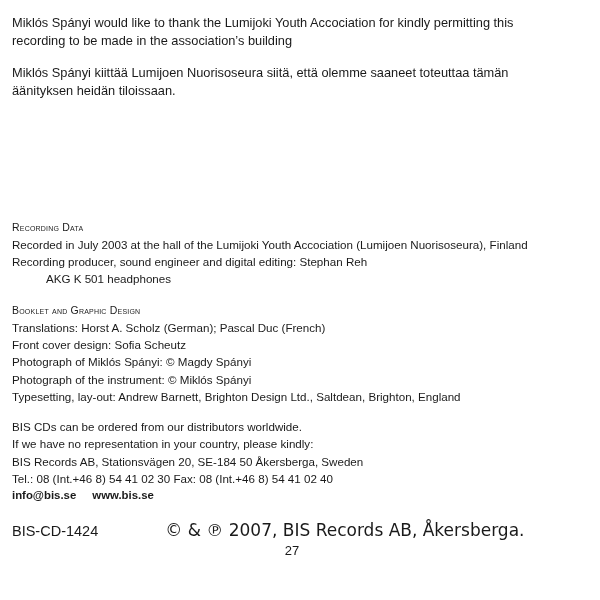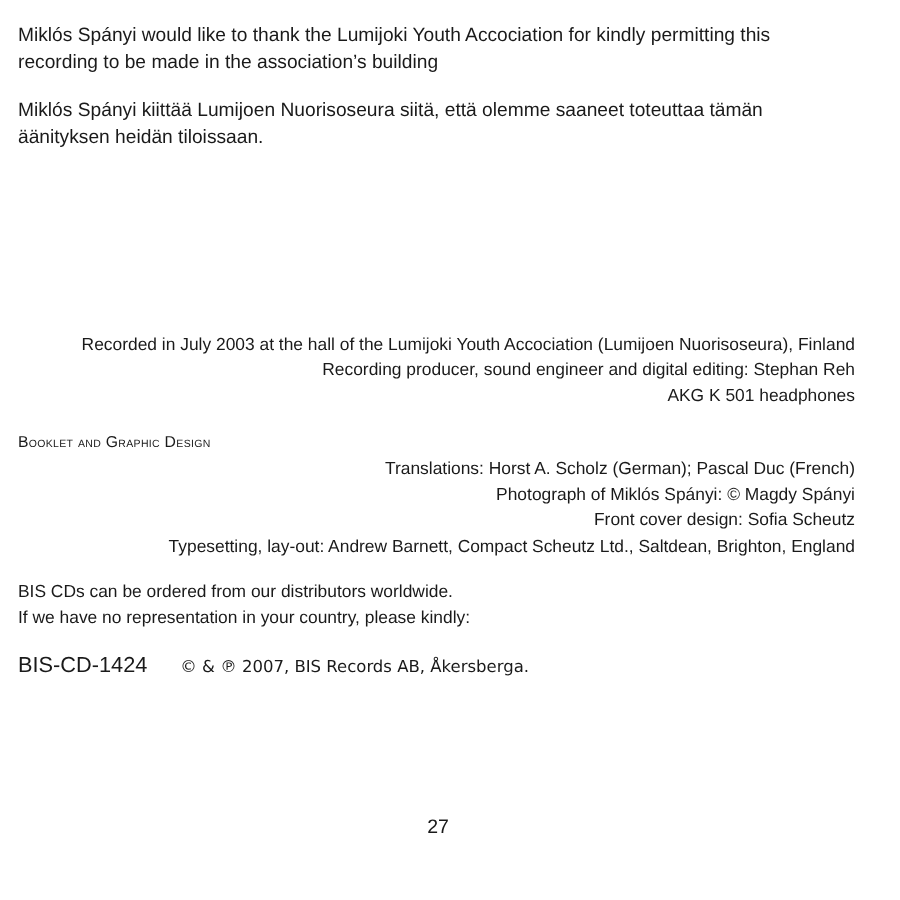--- a/index.html
+++ b/index.html
@@ -41,21 +41,20 @@
     margin: 0 0 3px 0;
     font-variant: small-caps;
   }
   .block {
     font-size: 11.6px;
     line-height: 1.48;
   }
   .block .line {
     margin: 0;
     white-space: pre-wrap;
-    text-align: right;
   }
   .block .indent {
     padding-left: 34px;
   }
   .gap-lg {
     height: 17px;
   }
   .gap-md {
     height: 13px;
   }
@@ -77,21 +76,22 @@
   .catalogue {
     font-size: 14.5px;
     margin-top: 15px;
   }
   .catalogue .cat-sep {
     display: inline-block;
     width: 22px;
   }
   .copy-sym {
     font-family: "DejaVu Sans", sans-serif;
-    font-size: 11px;
+    font-size: 17px;
+    margin-left: 45px;
   }
   .page-number {
     position: absolute;
     left: 0;
     right: 16px;
     bottom: 14px;
     text-align: center;
     font-size: 13px;
   }
 </style>
@@ -101,44 +101,49 @@
 <div class="page">
 
   <div class="ack">
     <p>Miklós Spányi would like to thank the Lumijoki Youth Accociation for kindly permitting this recording to be made in the association’s building</p>
     <p class="second">Miklós Spányi kiittää Lumijoen Nuorisoseura siitä, että olemme saaneet toteuttaa tämän äänityksen heidän tiloissaan.</p>
   </div>
 
   <div class="spacer"></div>
 
   <div>
+    <div class="section-head">Recording Data</div>
     <div class="block">
       <p class="line">Recorded in July 2003 at the hall of the Lumijoki Youth Accociation (Lumijoen Nuorisoseura), Finland</p>
       <p class="line">Recording producer, sound engineer and digital editing: Stephan Reh</p>
       <p class="line indent">AKG K 501 headphones</p>
     </div>
   </div>
 
   <div class="gap-lg"></div>
 
   <div>
     <div class="section-head">Booklet and Graphic Design</div>
     <div class="block">
       <p class="line">Translations: Horst A. Scholz (German); Pascal Duc (French)</p>
+      <p class="line">Front cover design: Sofia Scheutz</p>
       <p class="line">Photograph of Miklós Spányi: © Magdy Spányi</p>
-      <p class="line">Front cover design: Sofia Scheutz</p>
-      <p class="line">Typesetting, lay-out: Andrew Barnett, Compact Scheutz Ltd., Saltdean, Brighton, England</p>
+      <p class="line">Photograph of the instrument: © Miklós Spányi</p>
+      <p class="line">Typesetting, lay-out: Andrew Barnett, Brighton Design Ltd., Saltdean, Brighton, England</p>
     </div>
   </div>
 
   <div class="gap-md"></div>
 
   <div class="contact">
     <p class="line">BIS CDs can be ordered from our distributors worldwide.</p>
     <p class="line">If we have no representation in your country, please kindly:</p>
+    <p class="line">BIS Records AB, Stationsvägen 20, SE-184 50 Åkersberga, Sweden</p>
+    <p class="line">Tel.: 08 (Int.+46 8) 54 41 02 30   Fax: 08 (Int.+46 8) 54 41 02 40</p>
+    <p class="line email-line"><span>info@bis.se</span><span class="sep"></span><span>www.bis.se</span></p>
   </div>
 
   <div class="catalogue">
     <span>BIS-CD-1424</span><span class="cat-sep"></span><span class="copy-sym">© &amp; ℗ 2007, BIS Records AB, Åkersberga.</span>
   </div>
 
   <div class="page-number">27</div>
 
 </div>
 

